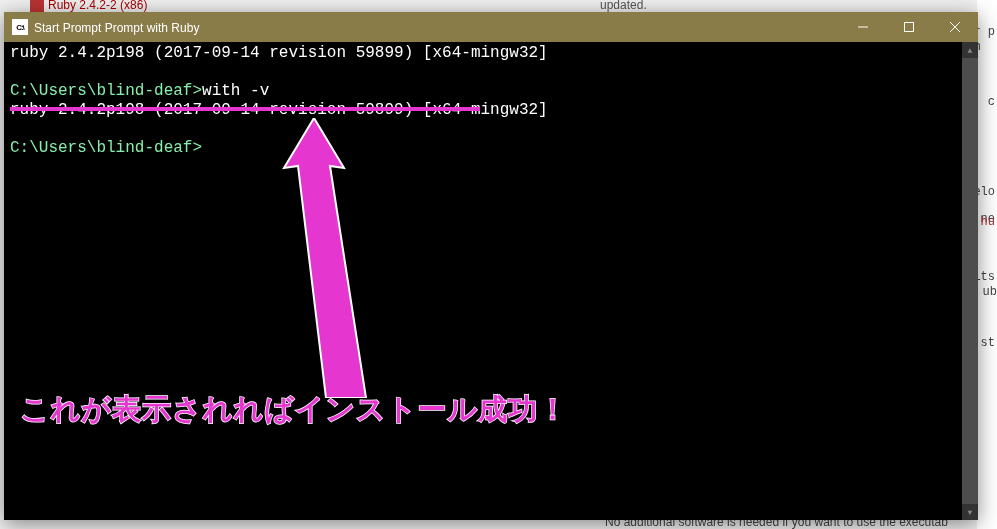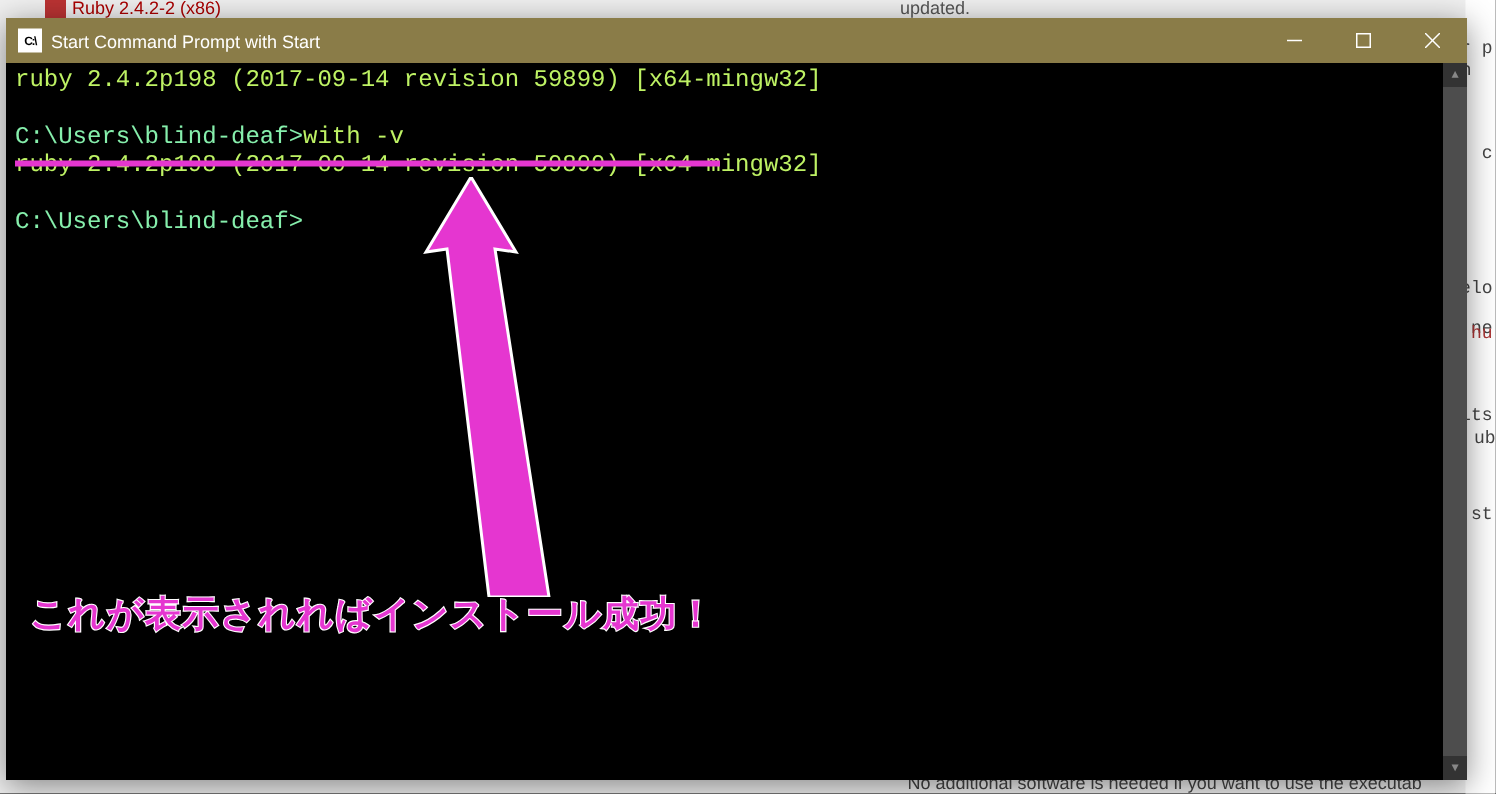--- a/index.html
+++ b/index.html
@@ -98,21 +98,21 @@
       padding: 2px 6px;
       font-size: 16px;
       line-height: 19px;
       font-family: "MS Gothic", "Courier New", monospace;
       position: relative;
     }
     .term-line {
       white-space: pre;
       color: #ccc;
     }
-    .cyan { color: #bef264; }
+    .cyan { color: #ffffff; }
     .white { color: #86efac; }
     .scrollbar {
       width: 16px;
       background: #2a2a2a;
       position: relative;
     }
     .scroll-arrow {
       width: 16px;
       height: 16px;
       background: #333;
@@ -146,21 +146,21 @@
       left: 262px;
       top: 76px;
       width: 120px;
       height: 280px;
       pointer-events: none;
     }
     .callout-text {
       position: absolute;
       left: 16px;
       top: 358px;
-      font-size: 24px;
+      font-size: 29px;
       font-weight: bold;
       color: #e536d0;
       font-family: "Meiryo", "MS Gothic", sans-serif;
       -webkit-text-stroke: 1.5px #ffffff;
       paint-order: stroke fill;
       letter-spacing: 1px;
     }
     .top-tab {
       position: absolute;
       left: 30px;
@@ -212,21 +212,21 @@
 
 <div class="top-tab">
   <span class="top-tab-icon"></span><span>Ruby 2.4.2-2 (x86)</span>
 </div>
 <div class="updated-text">updated.</div>
 <div class="bottom-text">No additional software is needed if you want to use the executab</div>
 
 <div class="window">
   <div class="titlebar">
     <div class="titlebar-icon">C:\</div>
-    <div class="titlebar-title">Start Command Prompt with Start</div>
+    <div class="titlebar-title">Start Prompt Prompt with Ruby</div>
     <div class="titlebar-buttons">
       <div class="titlebar-btn">
         <svg width="10" height="10" viewBox="0 0 10 10">
             <line x1="0" y1="5" x2="10" y2="5"></line>
           </svg>
       </div>
       <div class="titlebar-btn">
         <svg width="10" height="10" viewBox="0 0 10 10">
             <rect x="0.5" y="0.5" width="9" height="9"></rect>
           </svg>

